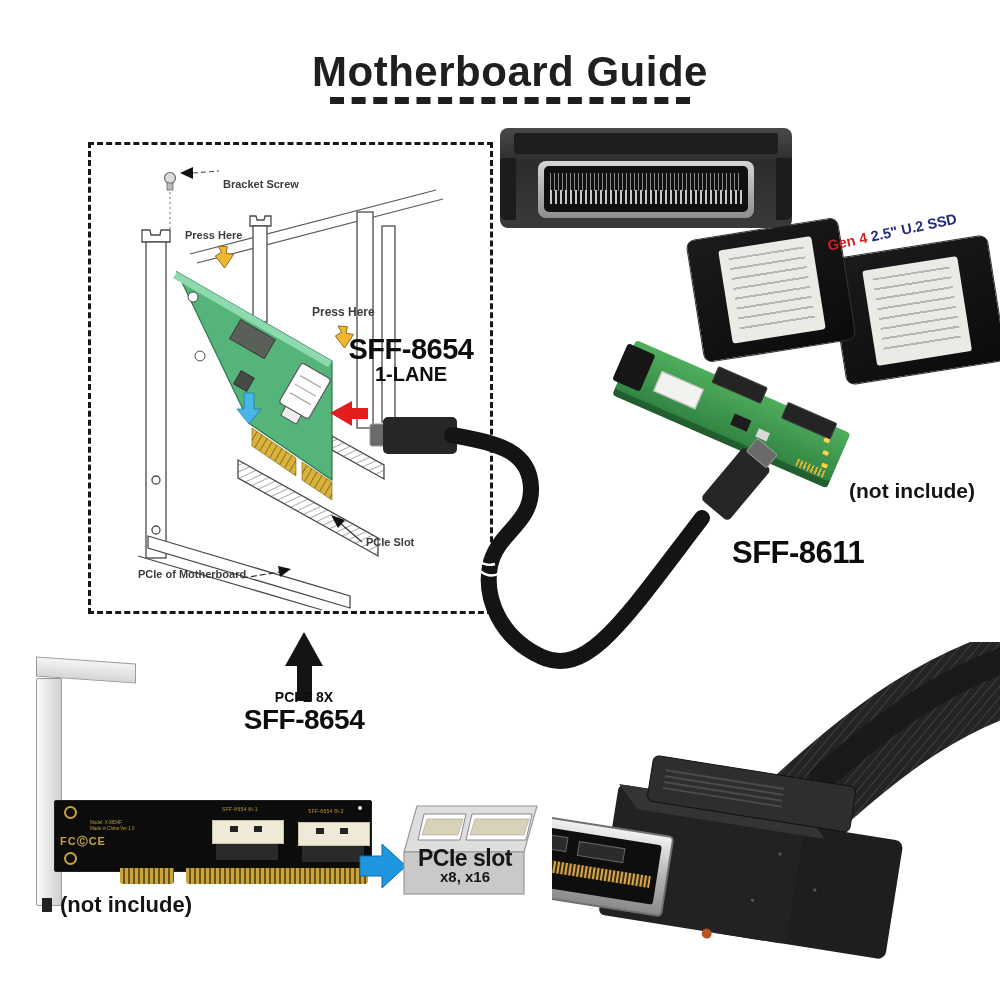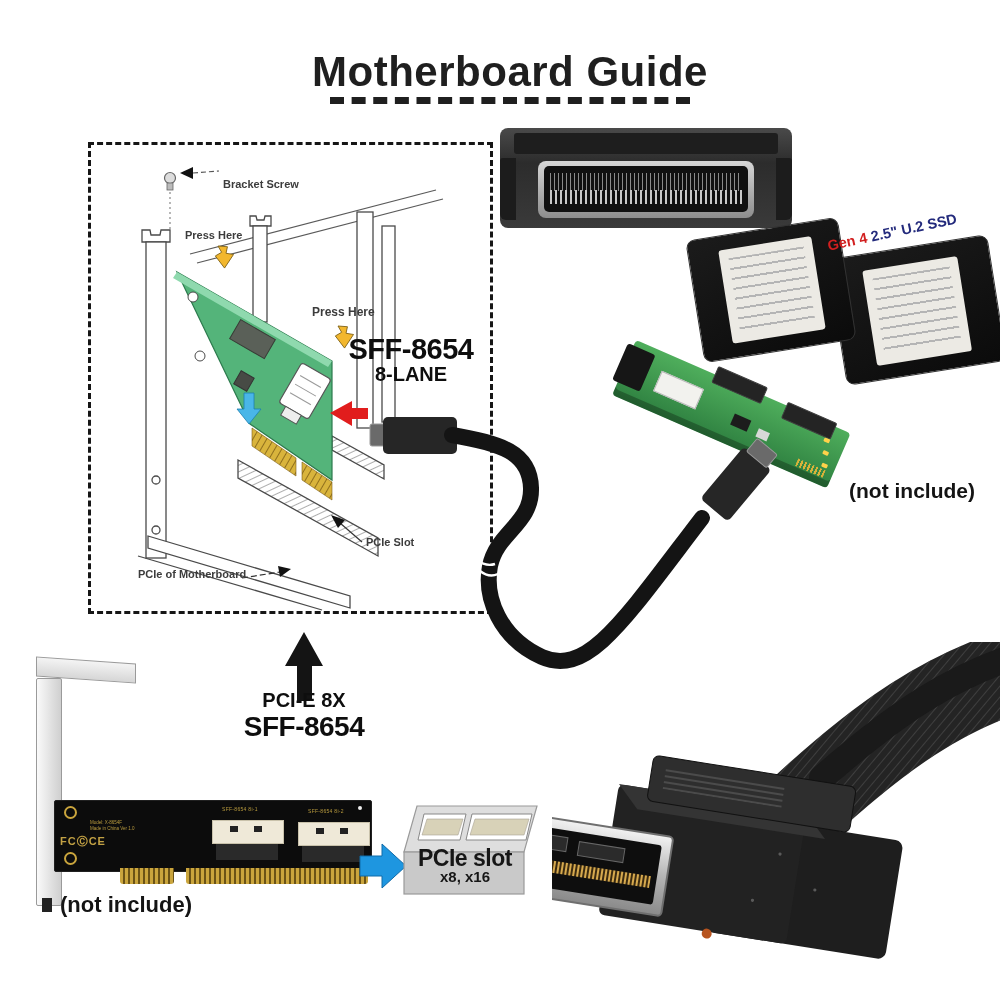--- a/index.html
+++ b/index.html
@@ -18,21 +18,21 @@
   #sff8654-block{left:346px;top:334px;width:130px;text-align:center;line-height:1.05;}
   #sff8654-block .l1{font-size:29px;font-weight:800;color:#0e0e0e;letter-spacing:-0.5px;}
   #sff8654-block .l2{font-size:20px;font-weight:800;color:#0e0e0e;}
   
   #gen4-label{left:826px;top:238px;transform:rotate(-12deg);transform-origin:left top;
               font-size:14.5px;font-weight:700;white-space:nowrap;}
   #gen4-label .gen{color:#d21f1f;} #gen4-label .rest{color:#232a7c;}
   #not-include-right{left:849px;top:479px;font-size:21px;font-weight:600;color:#141414;}
   #sff8611-label{left:732px;top:535px;font-size:31px;font-weight:800;color:#0c0c0c;letter-spacing:-0.5px;}
   #pcie8x-block{left:226px;top:690px;width:156px;text-align:center;line-height:1.08;}
-  #pcie8x-block .l1{font-size:20px;font-weight:800;color:#0e0e0e;}
+  #pcie8x-block .l1{font-size:14px;font-weight:800;color:#0e0e0e;}
   #pcie8x-block .l2{font-size:28px;font-weight:800;color:#0e0e0e;letter-spacing:-0.5px;}
   #not-include-left{left:60px;top:892px;font-size:22px;font-weight:700;color:#141414;}
   
   #conn-photo{left:500px;top:128px;width:292px;height:100px;}
   #conn-photo .body{position:absolute;inset:0;border-radius:8px;
       background:linear-gradient(180deg,#4a4a4a,#2c2c2c 35%,#3a3a3a);}
   #conn-photo .topband{position:absolute;left:14px;top:5px;width:264px;height:21px;background:#1e1e1e;border-radius:3px;}
   #conn-photo .cornL{position:absolute;left:0;top:30px;width:16px;height:62px;background:#1c1c1c;border-radius:3px 0 0 6px;}
   #conn-photo .cornR{position:absolute;right:0;top:30px;width:16px;height:62px;background:#1c1c1c;border-radius:0 3px 6px 0;}
   #conn-photo .mouth{position:absolute;left:38px;top:33px;width:216px;height:57px;border-radius:8px;
@@ -327,31 +327,32 @@
 
   <div class="abs" id="title">Motherboard Guide</div>
   <div class="abs" id="title-dash"></div>
 
   <div class="abs tinylbl" style="left:223px;top:164px;margin-top:14px;">Bracket Screw</div>
   <div class="abs tinylbl" style="left:185px;top:229px;">Press Here</div>
   <div class="abs tinylbl" style="left:312px;top:305px;font-size:12px;">Press Here</div>
 
   <div class="abs" id="sff8654-block">
     <div class="l1">SFF-8654</div>
-    <div class="l2">8-LANE</div>
+    <div class="l2">1-LANE</div>
   </div>
 
   <div class="abs tinylbl" style="left:366px;top:536px;">PCIe Slot</div>
   <div class="abs tinylbl" style="left:138px;top:568px;">PCIe of Motherboard</div>
 
   <div class="abs" id="gen4-label">
     <span class="gen">Gen 4</span><span class="rest"> 2.5" U.2 SSD</span>
   </div>
   <div class="abs" id="not-include-right">(not include)</div>
 
+  <div class="abs" id="sff8611-label">SFF-8611</div>
 
   <div class="abs" id="pcie8x-block">
     <div class="l1">PCI-E 8X</div>
     <div class="l2">SFF-8654</div>
   </div>
 
   <div class="abs" id="not-include-left">(not include)</div>
 
   <div class="abs" id="slotbox-text">
     <div class="l1">PCIe slot</div>

